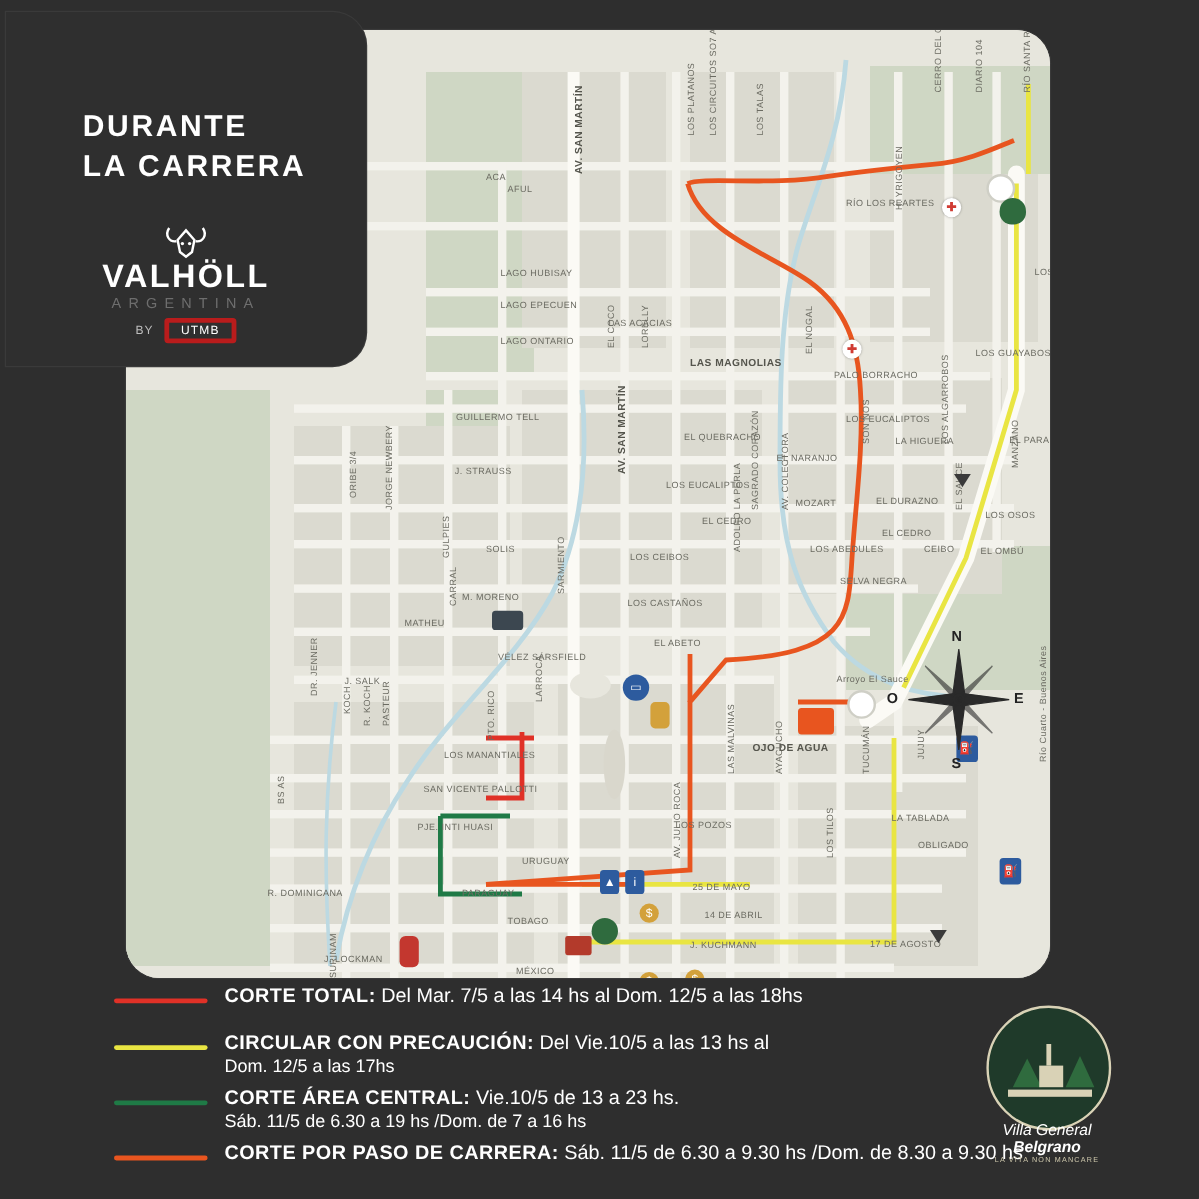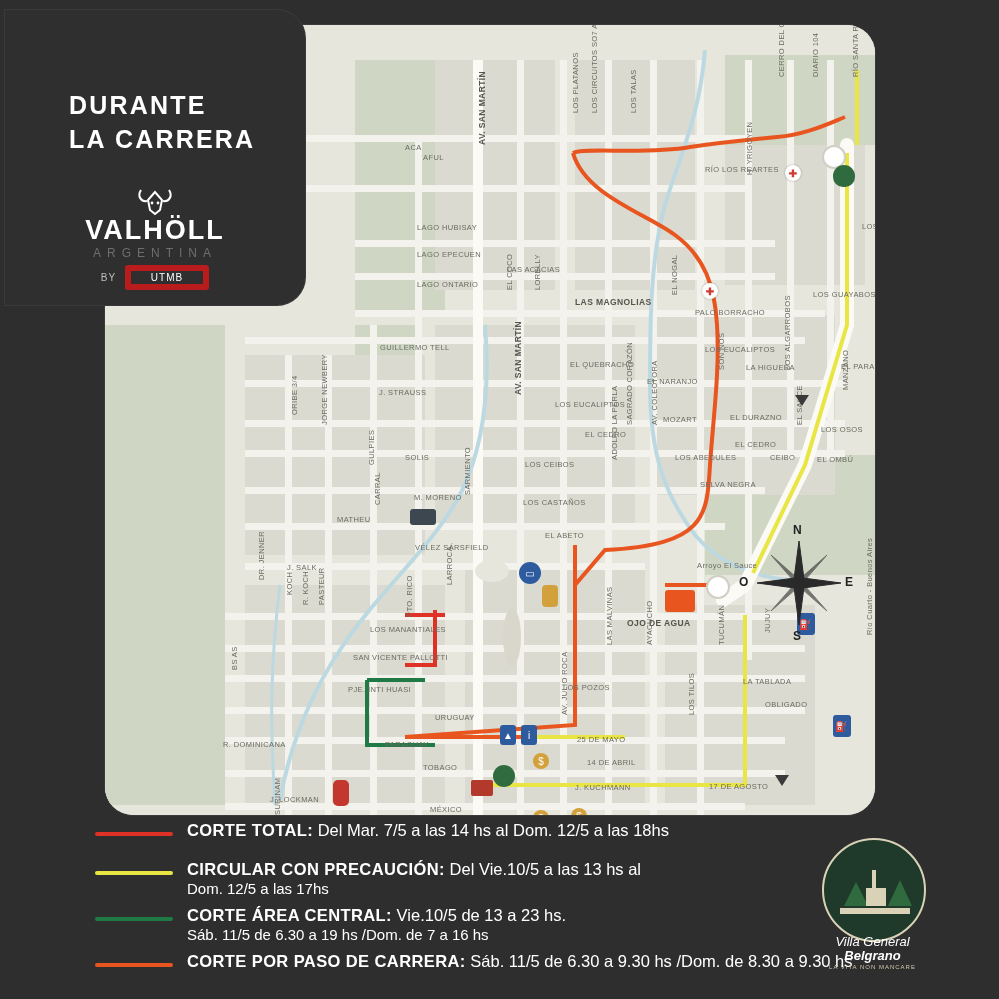--- a/index.html
+++ b/index.html
@@ -44,21 +44,21 @@
   .card{position:absolute;left:5px;top:10px;width:300px;height:295px;background:#2f2f2f;
     border-radius:0 28px 28px 0;box-shadow:0 0 0 1px #3a3a3a;}
   .card h1{position:absolute;left:64px;top:44px;margin:0;color:#fff;font-size:25px;
     line-height:34px;letter-spacing:2.2px;font-weight:bold;}
   .logo-goat{position:absolute;left:130px;top:176px;width:40px;height:30px;}
   .brand{position:absolute;left:0;right:0;top:205px;text-align:center;color:#fff;
     font-size:27px;letter-spacing:2px;font-weight:bold;}
   .brand-sub{position:absolute;left:0;right:0;top:236px;text-align:center;color:#6e6e6e;
     font-size:12px;letter-spacing:6px;}
   .by{position:absolute;left:0;right:0;top:255px;text-align:center;color:#bdbdbd;font-size:10px;letter-spacing:1px;}
-  .utmb{display:inline-block;border:6px solid #b91c1c;border-radius:3px;padding:1px 20px;
+  .utmb{display:inline-block;border:4px solid #b91c1c;border-radius:3px;padding:1px 10px;
     margin-left:5px;font-size:10px;color:#fff;letter-spacing:1px;}
 
   
   .legend{position:absolute;left:95px;top:820px;width:900px;}
   .lrow{position:relative;height:39px;}
   .dash{position:absolute;left:0;top:12px;width:78px;height:4px;border-radius:2px;}
   .ltext{position:absolute;left:92px;top:1px;font-size:16.5px;color:#fff;line-height:19px;}
   .ltext .ttl{font-weight:bold;letter-spacing:.4px;}
   .ltext .det{font-weight:normal;}
   .ltext .l2{display:block;font-size:15px;}
@@ -220,21 +220,21 @@
           <div class="lbl" style="left: 420px; top: 435px;">LOS CEIBOS</div>
           <div class="lbl vert" style="left: 520px; top: 400px;">SAGRADO CORAZÓN</div>
           <div class="lbl vert" style="left: 545px; top: 400px;">AV. COLECTORA</div>
           <div class="lbl vert" style="left: 690px; top: 400px;">EL SAUCE</div>
           <div class="lbl" style="left: 418px; top: 473px;">LOS CASTAÑOS</div>
           <div class="lbl" style="left: 595px; top: 455px;">SELVA NEGRA</div>
           <div class="lbl vert" style="left: 505px; top: 435px;">ADOLFO LA PERLA</div>
           <div class="lbl" style="left: 440px; top: 506px;">EL ABETO</div>
           <div class="lbl" style="left: 592px; top: 536px;">Arroyo El Sauce</div>
           <div class="lbl" style="left: 290px; top: 518px; margin-left: 20px;">VÉLEZ SÁRSFIELD</div>
-          <div class="lbl" style="left: 309px; top: 468px;">M. MORENO</div>
+          <div class="lbl" style="left: 280px; top: 468px;">M. MORENO</div>
           <div class="lbl" style="left: 300px; top: 428px;">SOLIS</div>
           <div class="lbl" style="left: 258px; top: 363px; margin-left: 16px;">J. STRAUSS</div>
           <div class="lbl" style="left: 275px; top: 318px;">GUILLERMO TELL</div>
           <div class="lbl" style="left: 312px; top: 255px;">LAGO ONTARIO</div>
           <div class="lbl" style="left: 312px; top: 225px;">LAGO EPECUEN</div>
           <div class="lbl" style="left: 312px; top: 198px;">LAGO HUBISAY</div>
           <div class="lbl" style="left: 318px; top: 128px;">AFUL</div>
           <div class="lbl" style="left: 300px; top: 118px;">ACA</div>
           <div class="lbl" style="left: 402px; top: 240px;">LAS ACACIAS</div>
           <div class="lbl vert" style="left: 428px; top: 265px;">LORELLY</div>
@@ -268,21 +268,21 @@
           <div class="lbl" style="left: 458px; top: 658px;">LOS POZOS</div>
           <div class="lbl" style="left: 472px; top: 710px;">25 DE MAYO</div>
           <div class="lbl" style="left: 482px; top: 733px;">14 DE ABRIL</div>
           <div class="lbl" style="left: 470px; top: 758px;">J. KUCHMANN</div>
           <div class="lbl vert" style="left: 455px; top: 690px;">AV. JULIO ROCA</div>
           <div class="lbl vert" style="left: 582px; top: 690px;">LOS TILOS</div>
           <div class="lbl vert" style="left: 612px; top: 620px;">TUCUMÁN</div>
           <div class="lbl vert" style="left: 658px; top: 608px;">JUJUY</div>
           <div class="lbl" style="left: 638px; top: 652px;">LA TABLADA</div>
           <div class="lbl" style="left: 660px; top: 675px;">OBLIGADO</div>
-          <div class="lbl" style="left: 604px; top: 757px;">17 DE AGOSTO</div>
+          <div class="lbl" style="left: 620px; top: 757px;">17 DE AGOSTO</div>
         </div>
 
       <div class="compass">
         <svg width="96" height="96" viewBox="0 0 96 96">
           <g stroke="#2a2a2a" fill="#2a2a2a">
             <polygon points="48,6 53,44 48,48 43,44"></polygon>
             <polygon points="48,90 53,52 48,48 43,52"></polygon>
             <polygon points="6,48 44,43 48,48 44,53"></polygon>
             <polygon points="90,48 52,43 48,48 52,53"></polygon>
             <polygon points="20,20 45,42 48,48 42,45" opacity=".6"></polygon>

